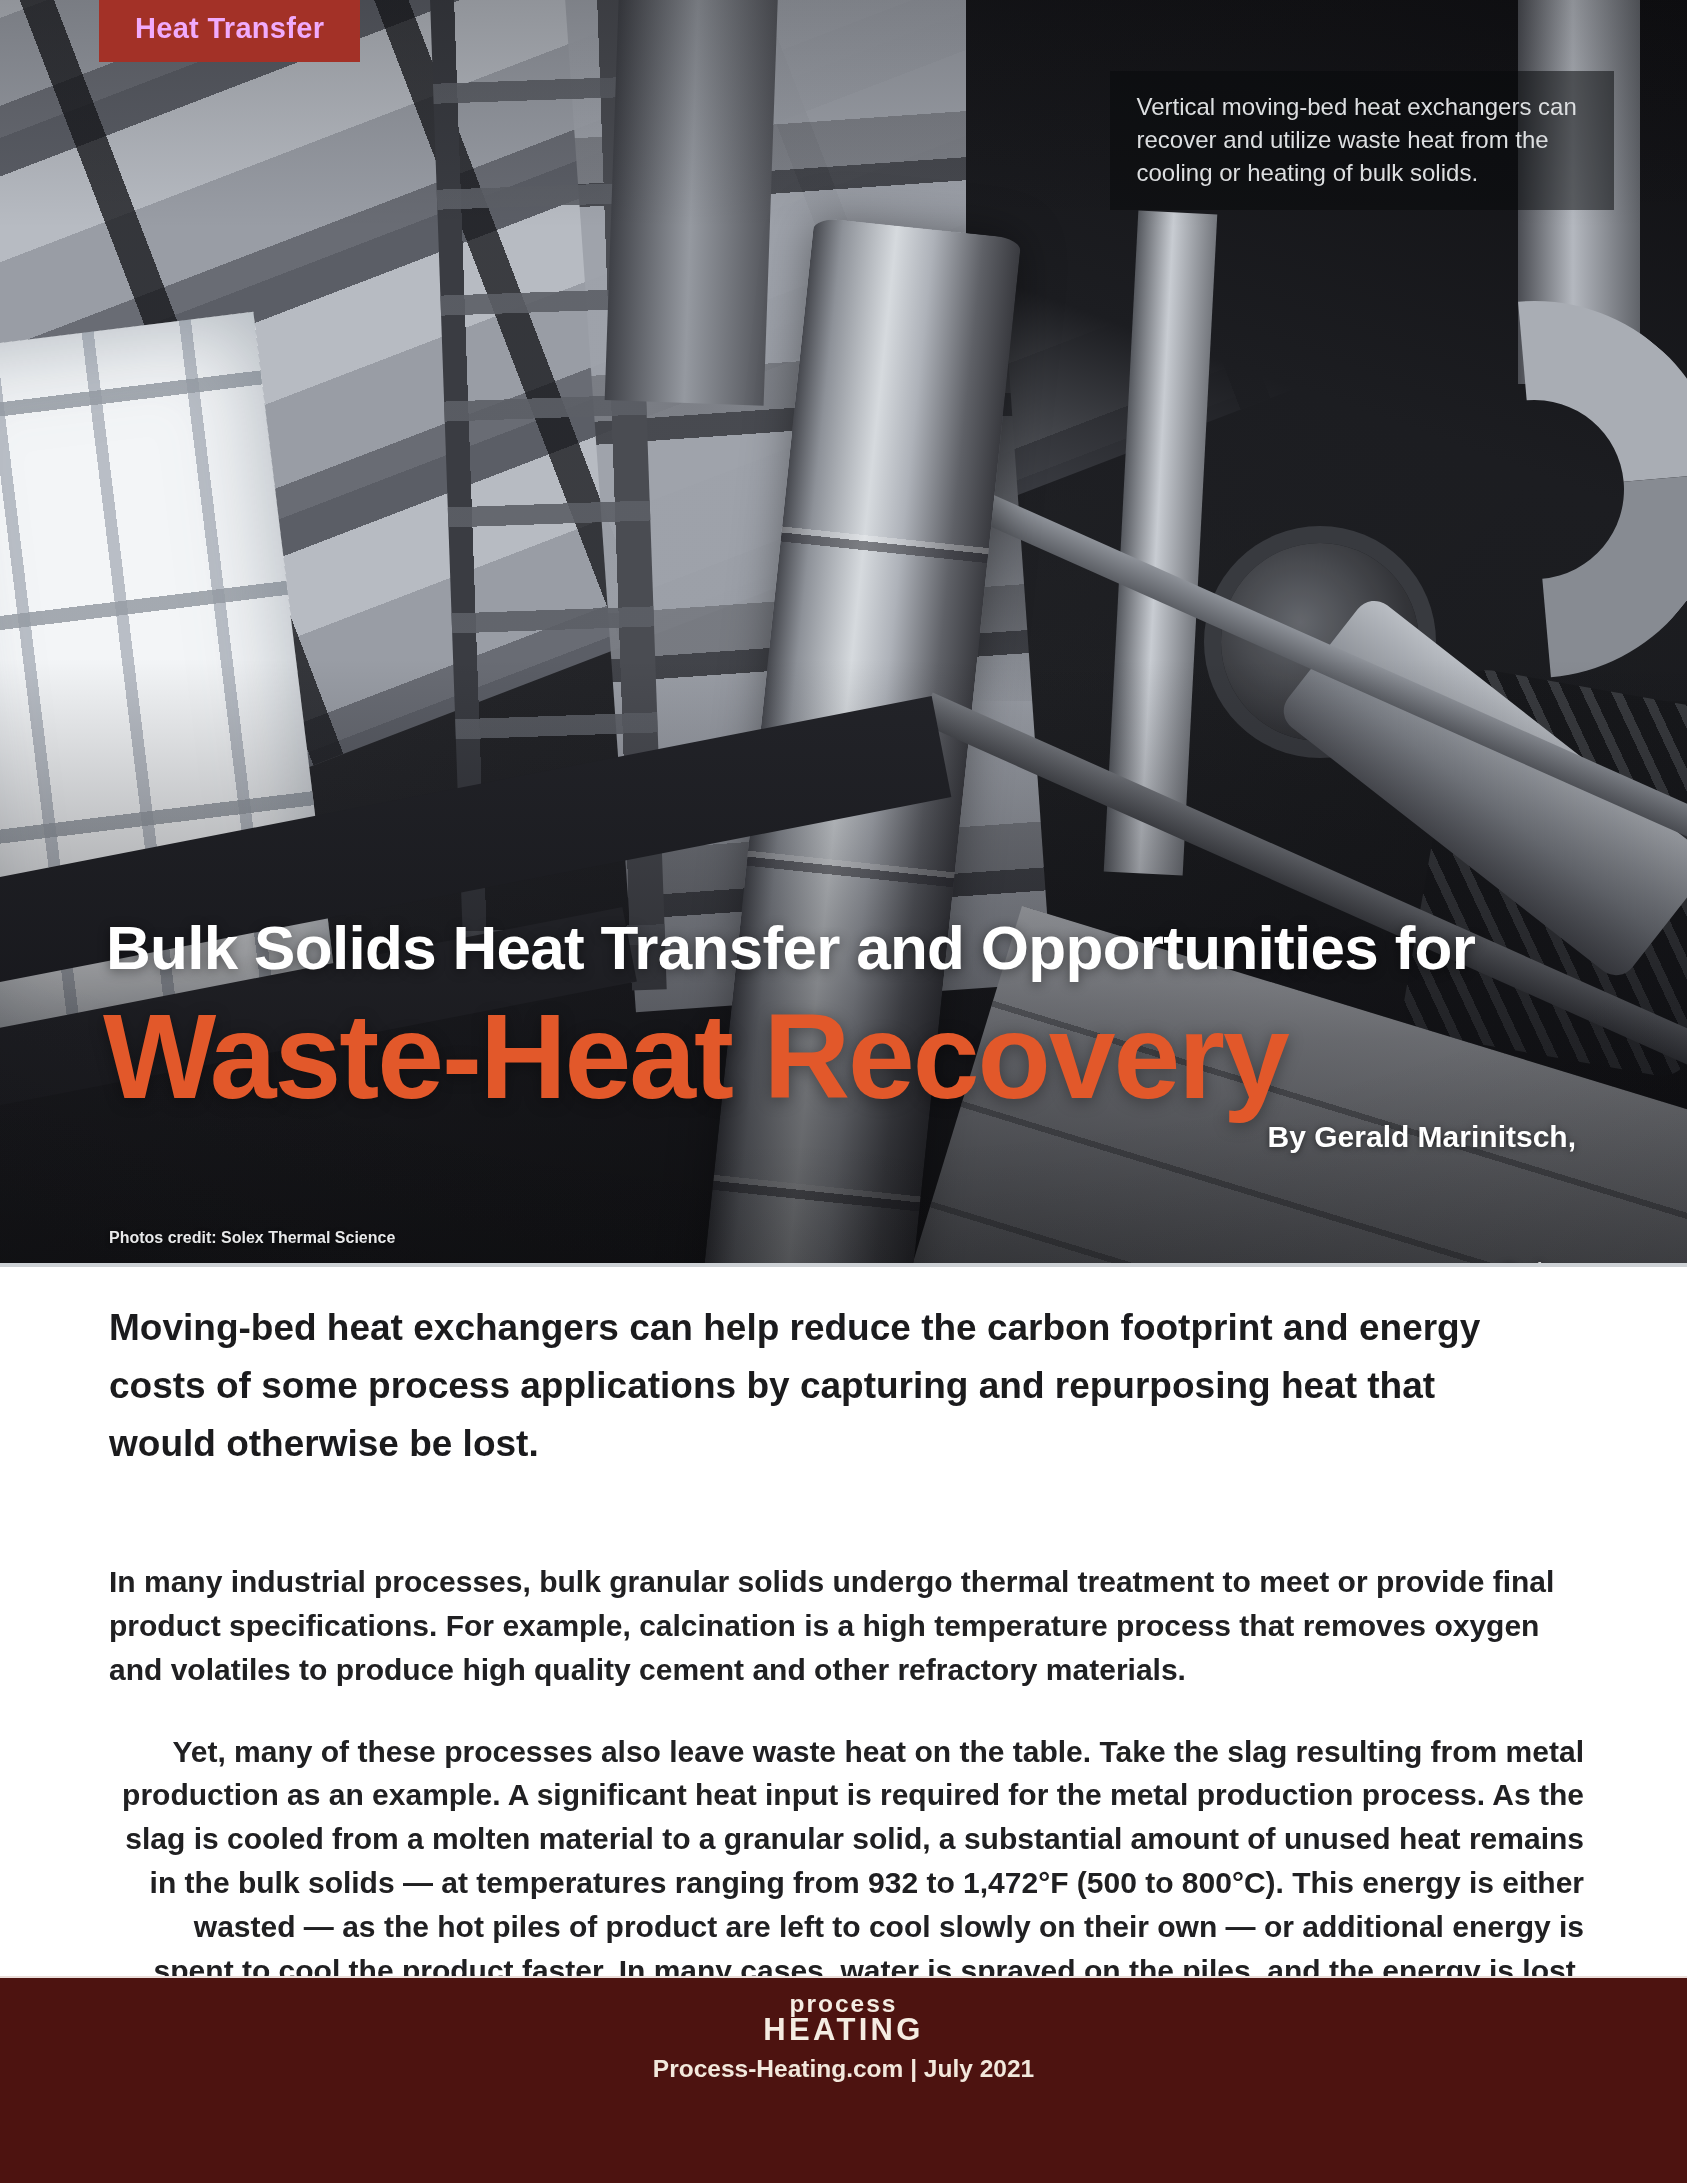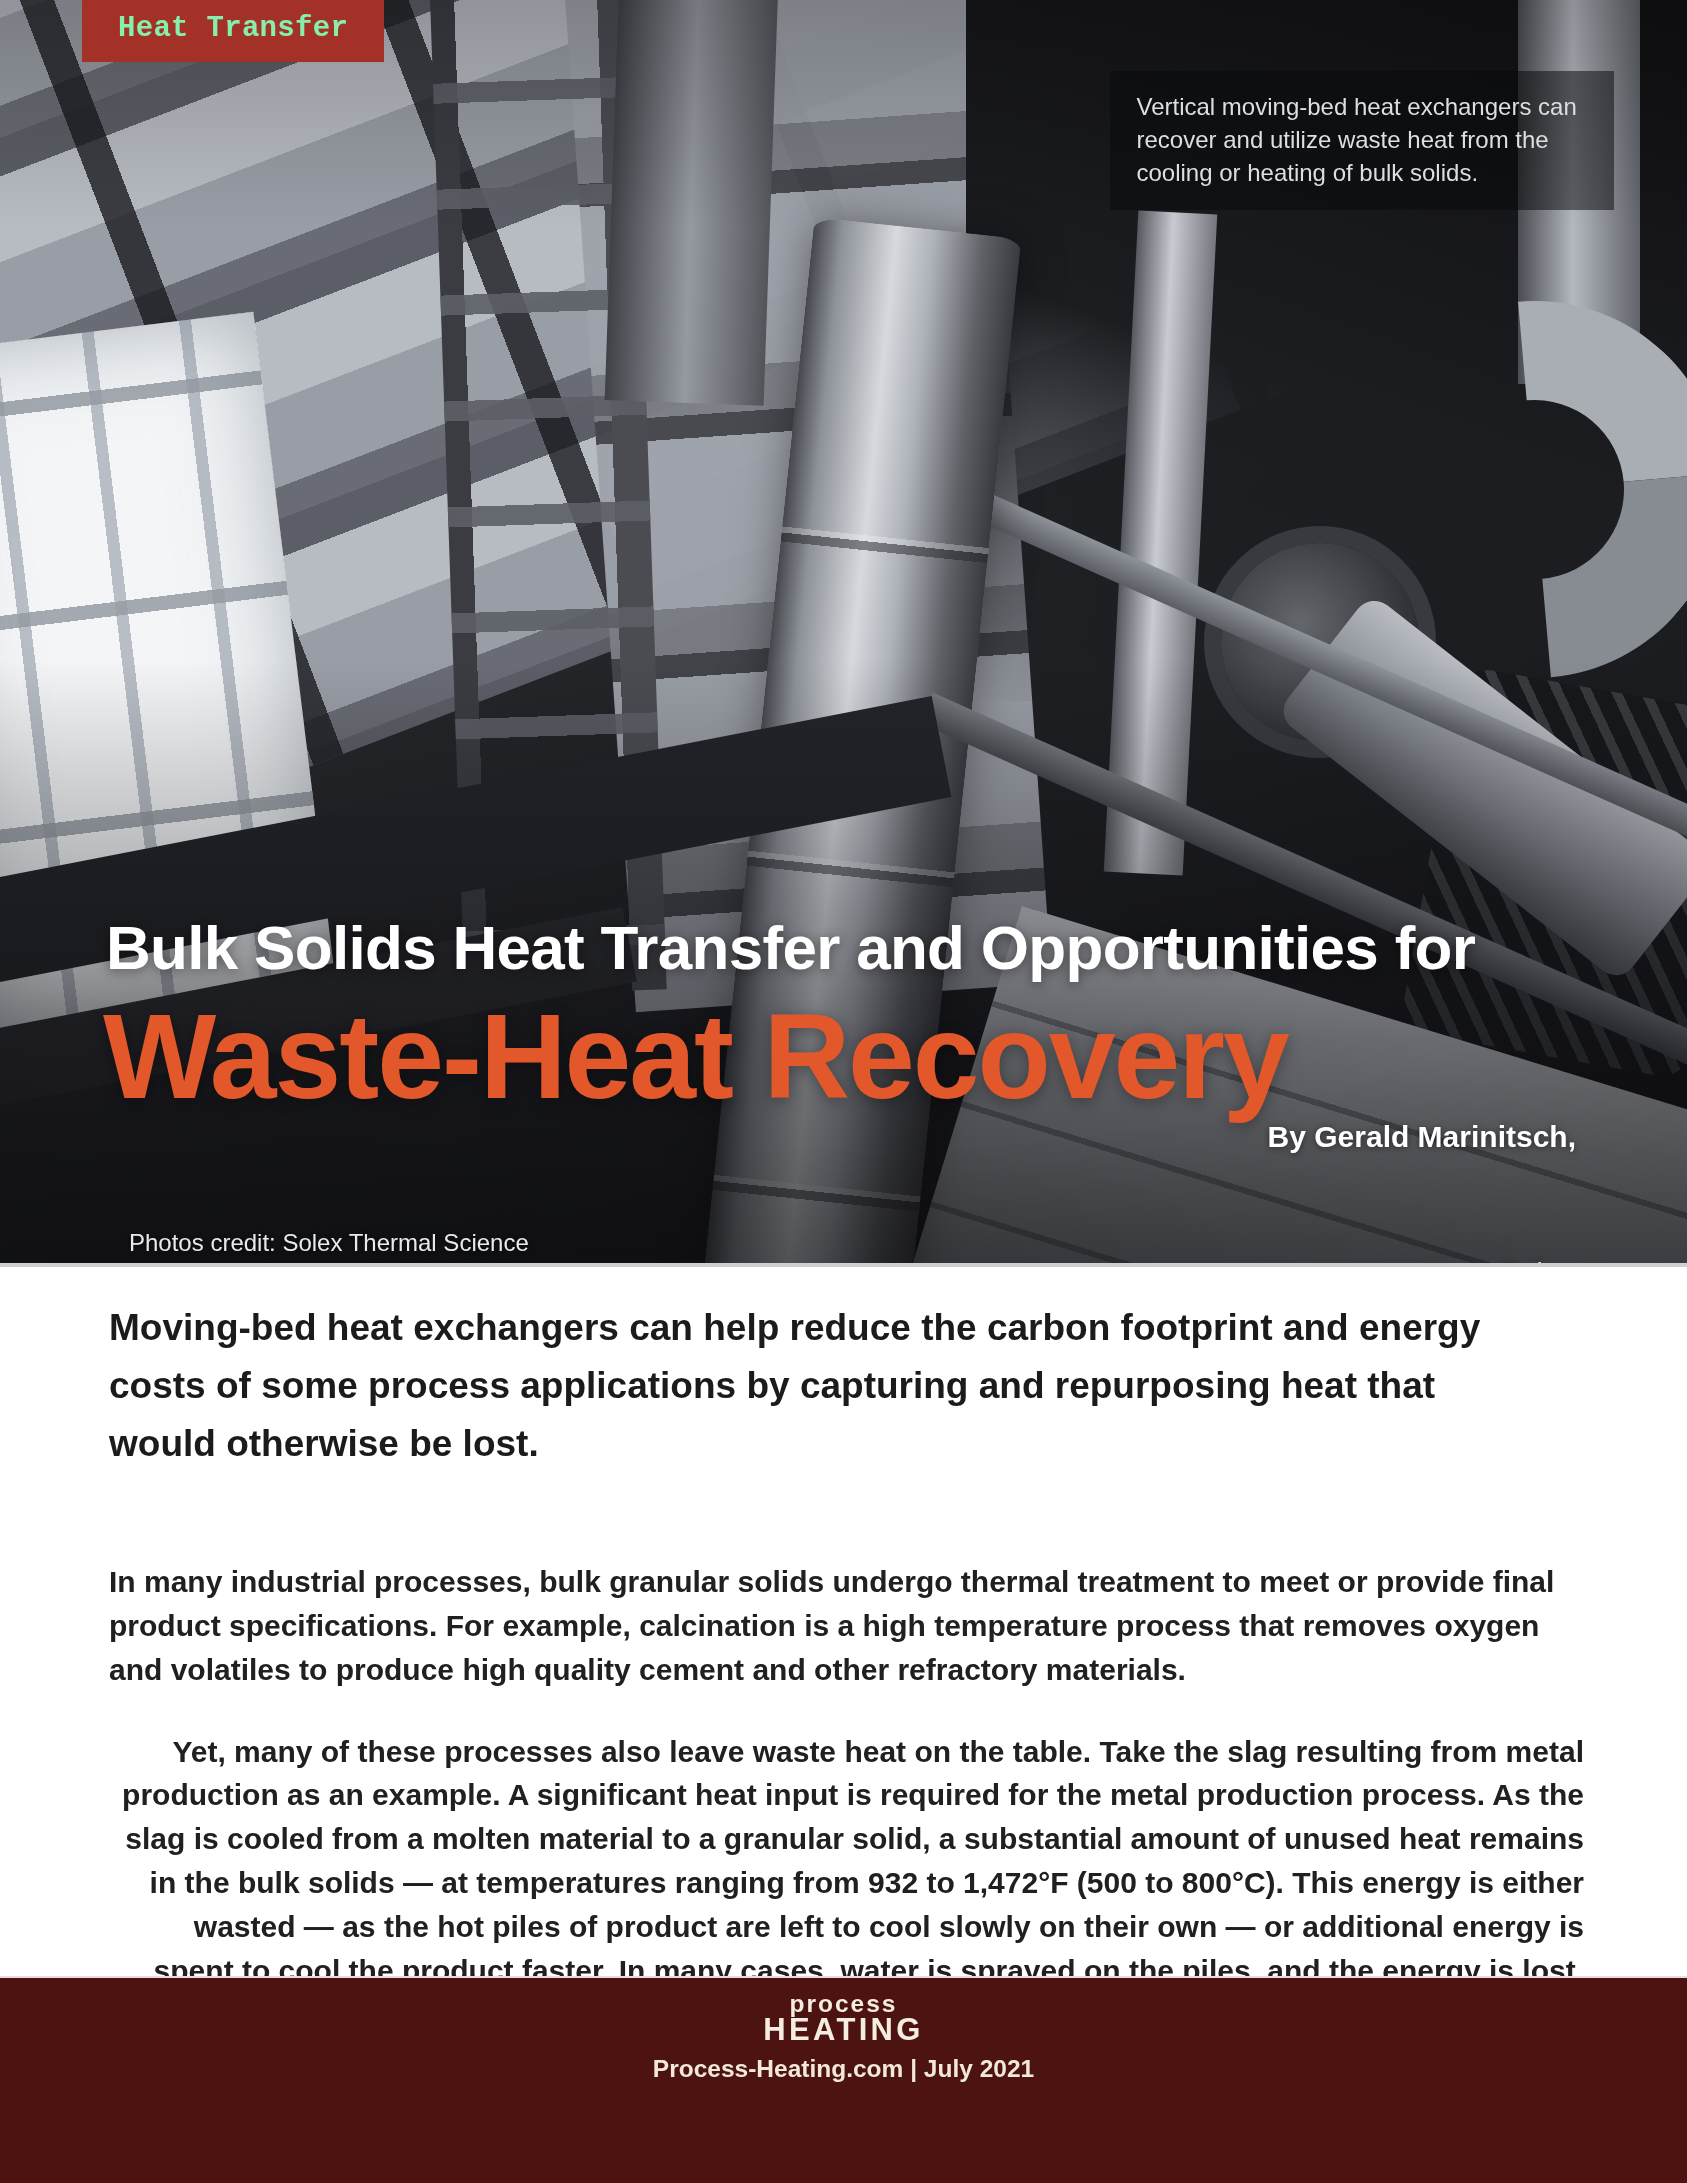--- a/index.html
+++ b/index.html
@@ -110,22 +110,22 @@
   }
   .vignette-overlay {
     left:0; top:0; width:1687px; height:1267px;
     background:
       radial-gradient(130% 100% at 50% 35%, rgba(0,0,0,0) 55%, rgba(5,5,8,.35) 100%),
       linear-gradient(180deg, rgba(8,8,10,.22) 0%, rgba(8,8,10,0) 18%, rgba(8,8,10,0) 52%, rgba(10,10,14,.48) 82%, rgba(8,8,10,.62) 100%);
   }
 
   
   .category-badge {
-    position:absolute; left:82px; top:0; background:#A33127; color:#86efac;
-    font-size:29px; font-weight:700; padding:12px 36px 17px; letter-spacing:0.3px;font-family:Liberation Mono, monospace;
+    position:absolute; left:99px; top:0; background:#A33127; color:#f0abfc;
+    font-size:29px; font-weight:700; padding:12px 36px 17px; letter-spacing:0.3px;
   }
   .photo-caption {
     position:absolute; left:1110px; top:71px; width:504px; padding:20px 26.5px;
     background:rgba(8,9,11,.52); color:#dcdee0; font-size:24px; line-height:1.37; font-weight:400;
   }
   .hero-title-1 {
     position:absolute; left:106px; top:912px; color:#ffffff; font-size:62px; font-weight:800;
     letter-spacing:-0.7px; white-space:nowrap; text-shadow:0 2px 12px rgba(0,0,0,.45);
   }
   .hero-title-2 {
@@ -134,23 +134,22 @@
   }
   .byline {
     position:absolute; right:111px; top:1120px; color:#ffffff; font-size:30px; font-weight:700;
     text-align:right; text-shadow:0 1.3px 6.6px rgba(0,0,0,.55);
   }
   .byline-org {
     position:absolute; right:111px; top:1257px; color:#d6d6d8; font-size:31px; font-weight:300;
     text-align:right; text-shadow:0 1.3px 6.6px rgba(0,0,0,.55);
   }
   .photos-credit {
-    position:absolute; left:109px; top:1229px; color:#e8e9ea; font-size:24px; font-weight:400;
+    position:absolute; left:109px; top:1229px; color:#e8e9ea; font-size:16px; font-weight:700;
     text-shadow:0 0.7px 4px rgba(0,0,0,.6);
-    margin-left:20px;
   }
 
   
   .article { position:absolute; left:109px; top:1299px; width:1475px; }
   .article-intro {
     max-width:1373px; color:#1b1b1d; font-size:37px; line-height:1.57; font-weight:800;
   }
   .body-para {
     max-width:1479px; color:#202022; font-size:30px; line-height:1.46; font-weight:700;
   }

